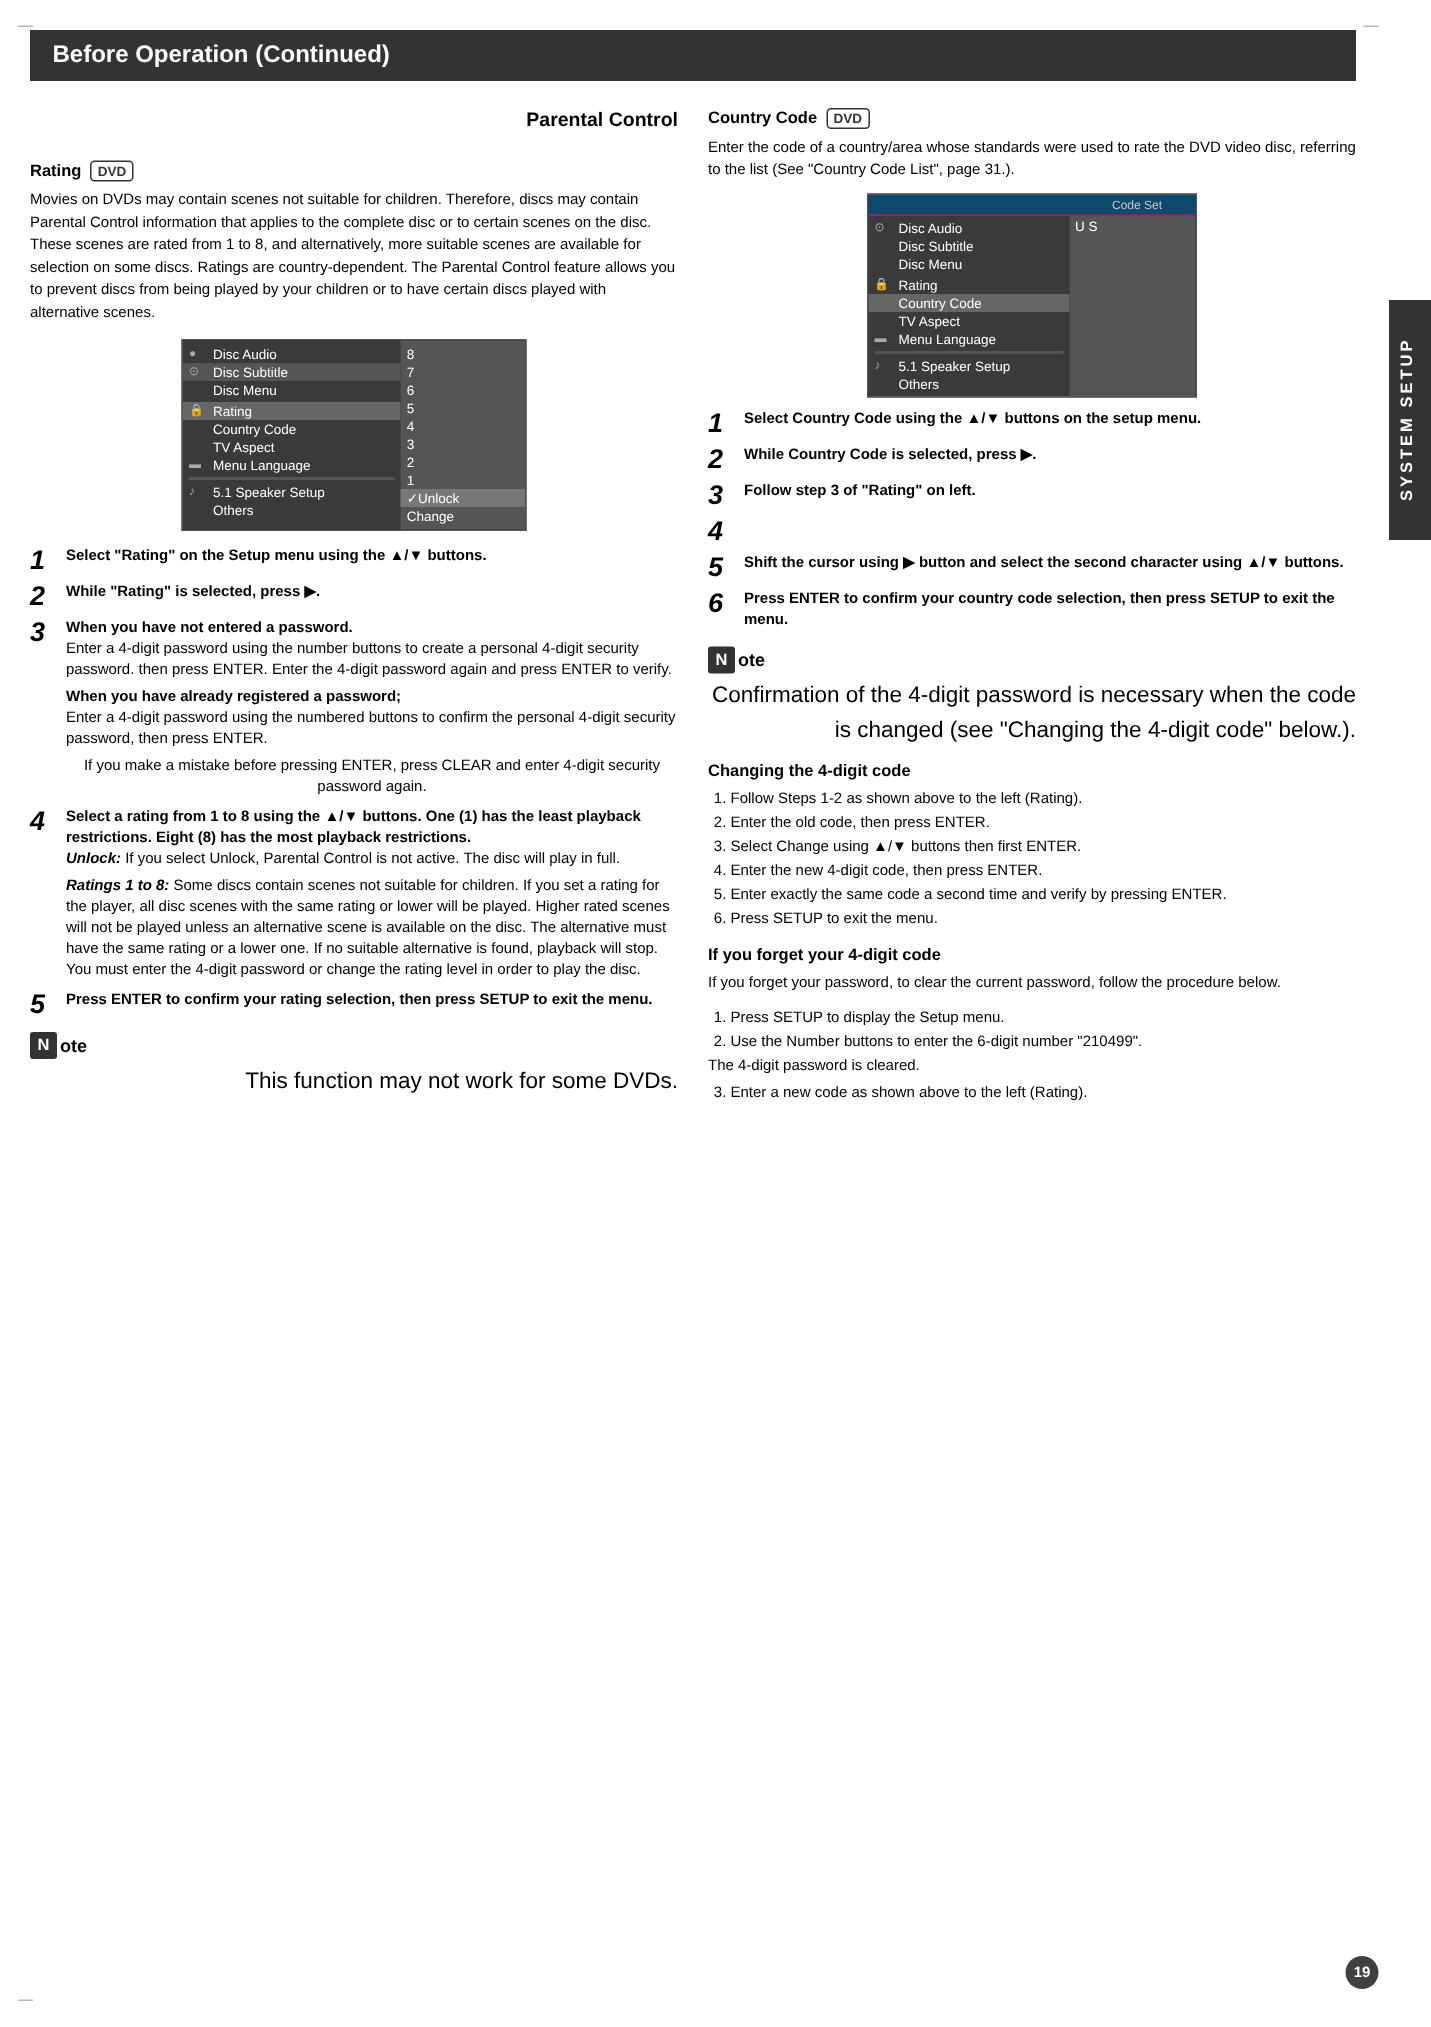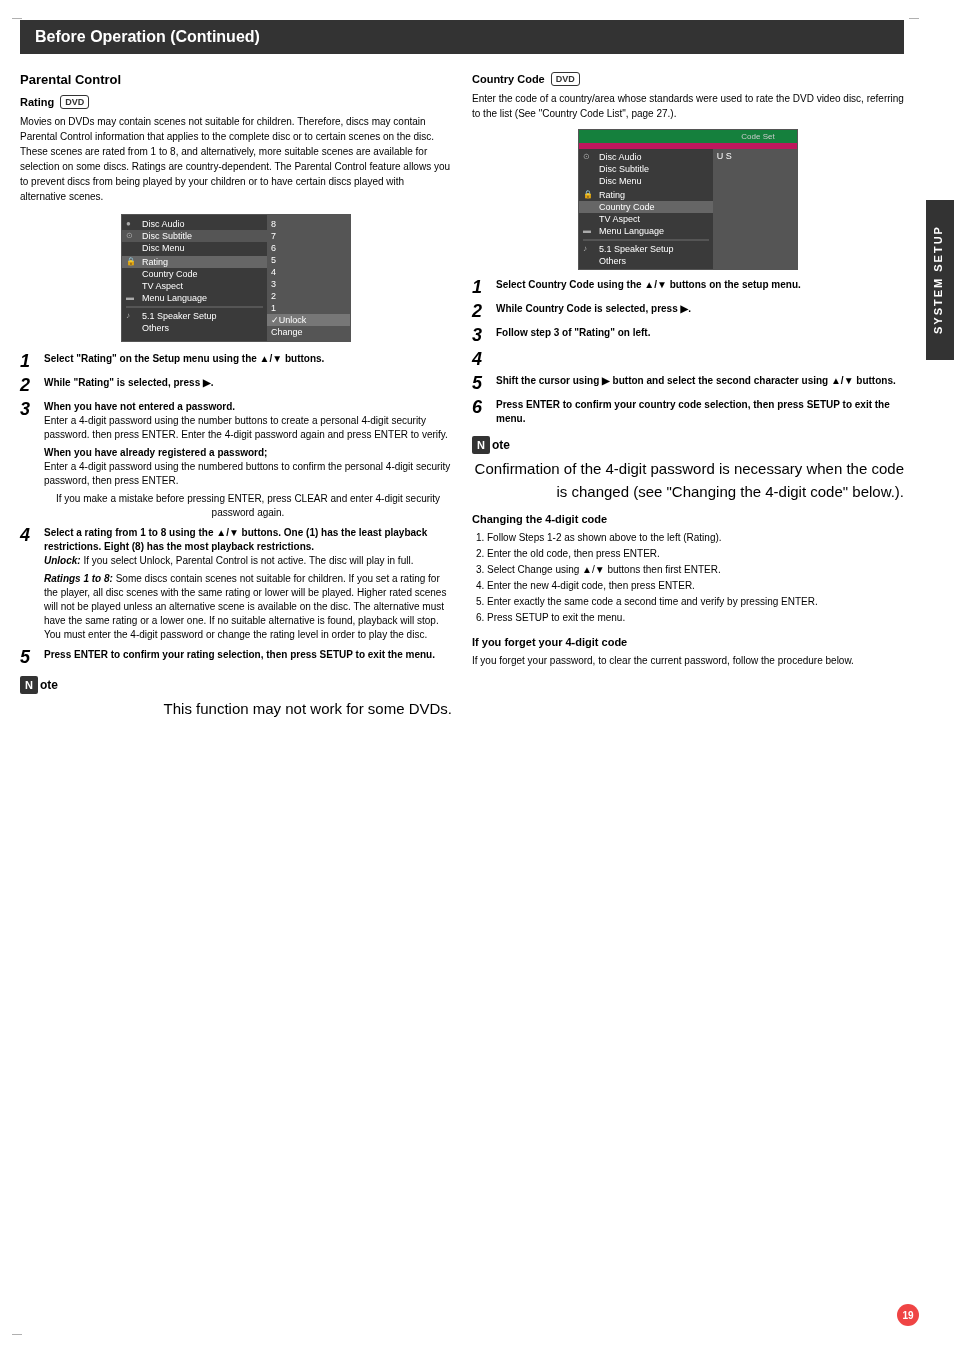--- a/index.html
+++ b/index.html
@@ -36,21 +36,21 @@
       letter-spacing: 2px;
       padding: 15px 6px;
       height: 160px;
     }
 
     
     .page-number {
       position: absolute;
       bottom: 25px;
       right: 35px;
-      background: #ef4444;
+      background: #404040;
       color: #fff;
       border-radius: 50%;
       width: 22px;
       height: 22px;
       display: flex;
       align-items: center;
       justify-content: center;
       font-size: 10px;
       font-weight: bold;
     }
@@ -78,24 +78,25 @@
     }
 
     .right-col {
       flex: 1;
     }
 
     
     .section-title {
       font-size: 13px;
       font-weight: bold;
-      margin-bottom: 8px;
+      margin-bottom: 20px;
       display: flex;
       align-items: center;
       gap: 6px;
+      justify-content: flex-end;
     }
 
     
     .dvd-badge {
       display: inline-flex;
       align-items: center;
       border: 1px solid #333;
       border-radius: 3px;
       padding: 1px 4px;
       font-size: 9px;
@@ -258,22 +259,22 @@
       background: #777;
     }
 
     .small-menu {
       width: 200px;
       margin: 8px auto;
     }
 
     .menu-col-header {
       display: flex;
-      background: #15803d;
-      border-bottom: 6px solid #be185d;
+      background: #0c4a6e;
+      border-bottom: 1px solid #be185d;
       padding-left: 28px;
     }
 
     .col-head-left {
       flex: 1.2;
       padding: 2px 5px;
       font-size: 8px;
       color: #ccc;
     }
 
@@ -429,21 +430,21 @@
 
     </div>
 
     <div class="right-col">
 
       <div class="sub-section-title">
         <span>Country Code</span>
         <span class="dvd-badge">DVD</span>
       </div>
 
-      <p>Enter the code of a country/area whose standards were used to rate the DVD video disc, referring to the list (See "Country Code List", page 27.).</p>
+      <p>Enter the code of a country/area whose standards were used to rate the DVD video disc, referring to the list (See "Country Code List", page 31.).</p>
 
       <div class="menu-screenshot small-menu" style="width:220px;">
         <div class="menu-col-header">
           <div class="col-head-left"></div>
           <div class="col-head-right">Code Set</div>
         </div>
         <div style="display:flex;">
           <div style="background:#3a3a3a; flex:1.4; padding:2px 0;">
             <div class="menu-item" style="padding:1px 4px;font-size:9px;">
               <span class="menu-icon">⊙</span>
@@ -549,20 +550,26 @@
           <li>Select Change using ▲/▼ buttons then first ENTER.</li>
           <li>Enter the new 4-digit code, then press ENTER.</li>
           <li>Enter exactly the same code a second time and verify by pressing ENTER.</li>
           <li>Press SETUP to exit the menu.</li>
         </ol>
       </div>
 
       <div style="margin-top:10px;">
         <div class="section-header-plain">If you forget your 4-digit code</div>
         <p>If you forget your password, to clear the current password, follow the procedure below.</p>
+        <ol class="numbered-list">
+          <li>Press SETUP to display the Setup menu.</li>
+          <li>Use the Number buttons to enter the 6-digit number "210499".</li>
+          <div style="margin-left:-15px; padding-left:0; list-style:none; font-size:10px; margin-bottom:2px;">The 4-digit password is cleared.</div>
+          <li>Enter a new code as shown above to the left (Rating).</li>
+        </ol>
       </div>
 
     </div>
   </div>
 
   <div class="page-number">
     <span>19</span>
   </div>
 
 </div>

